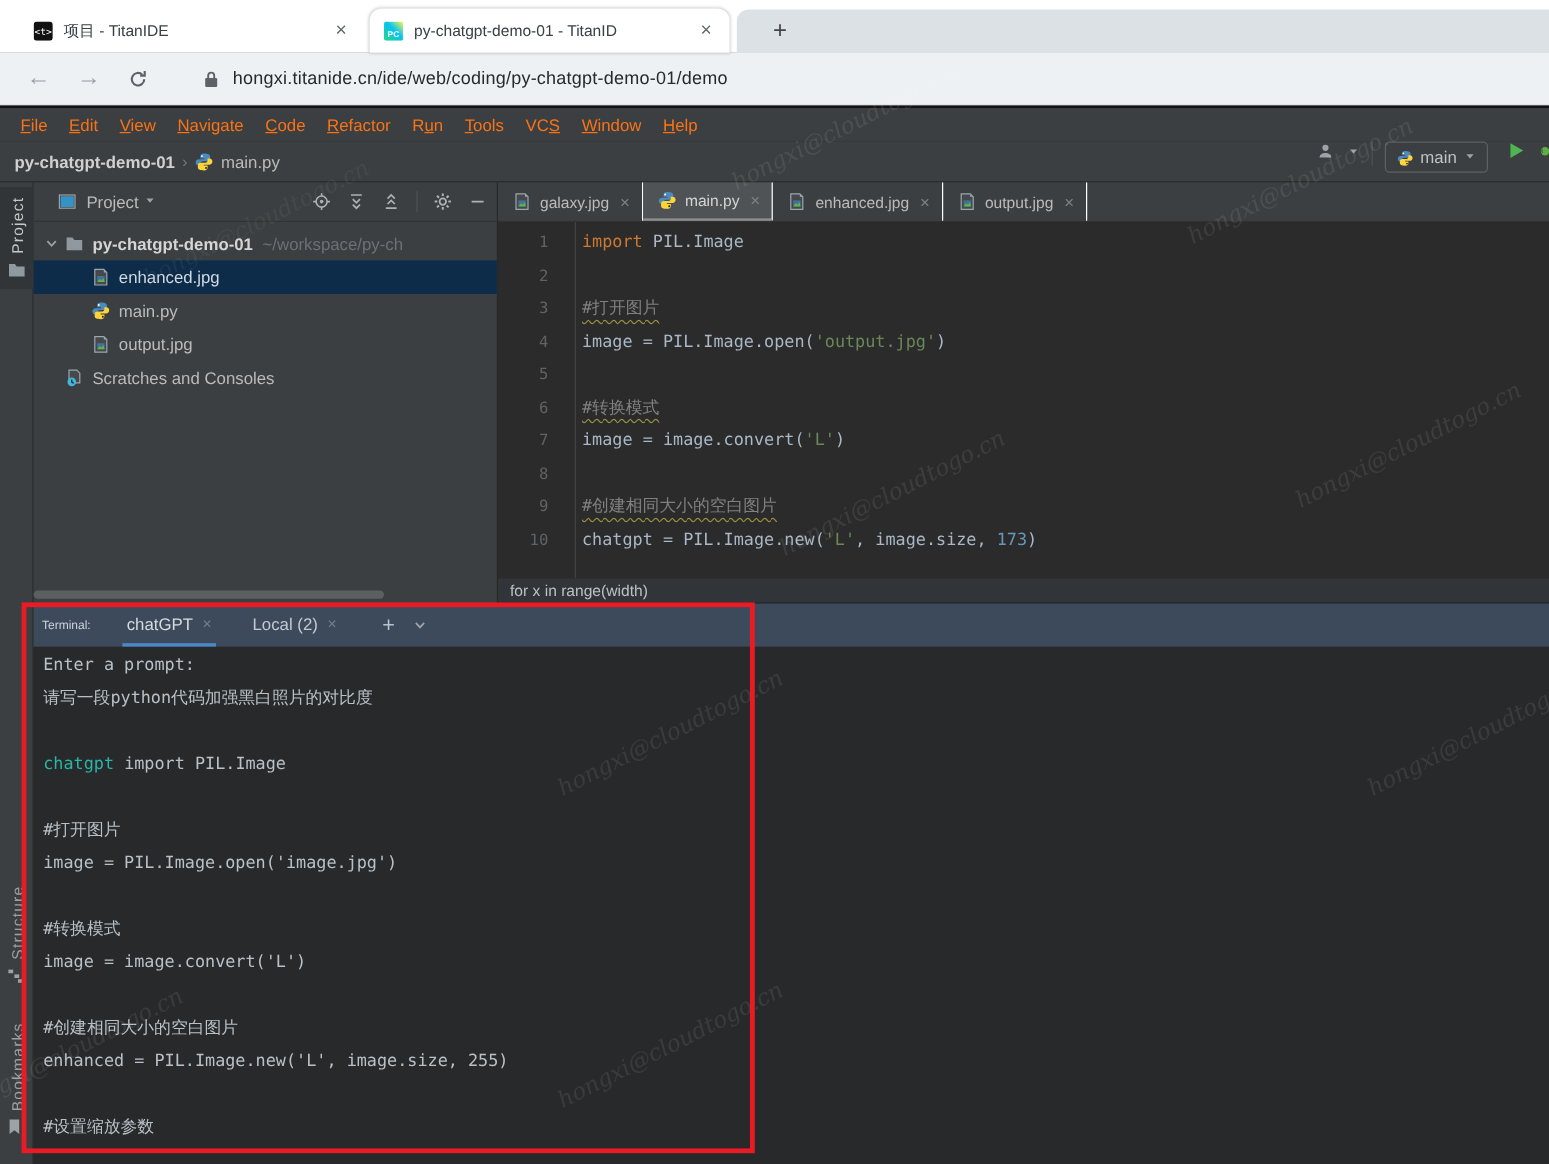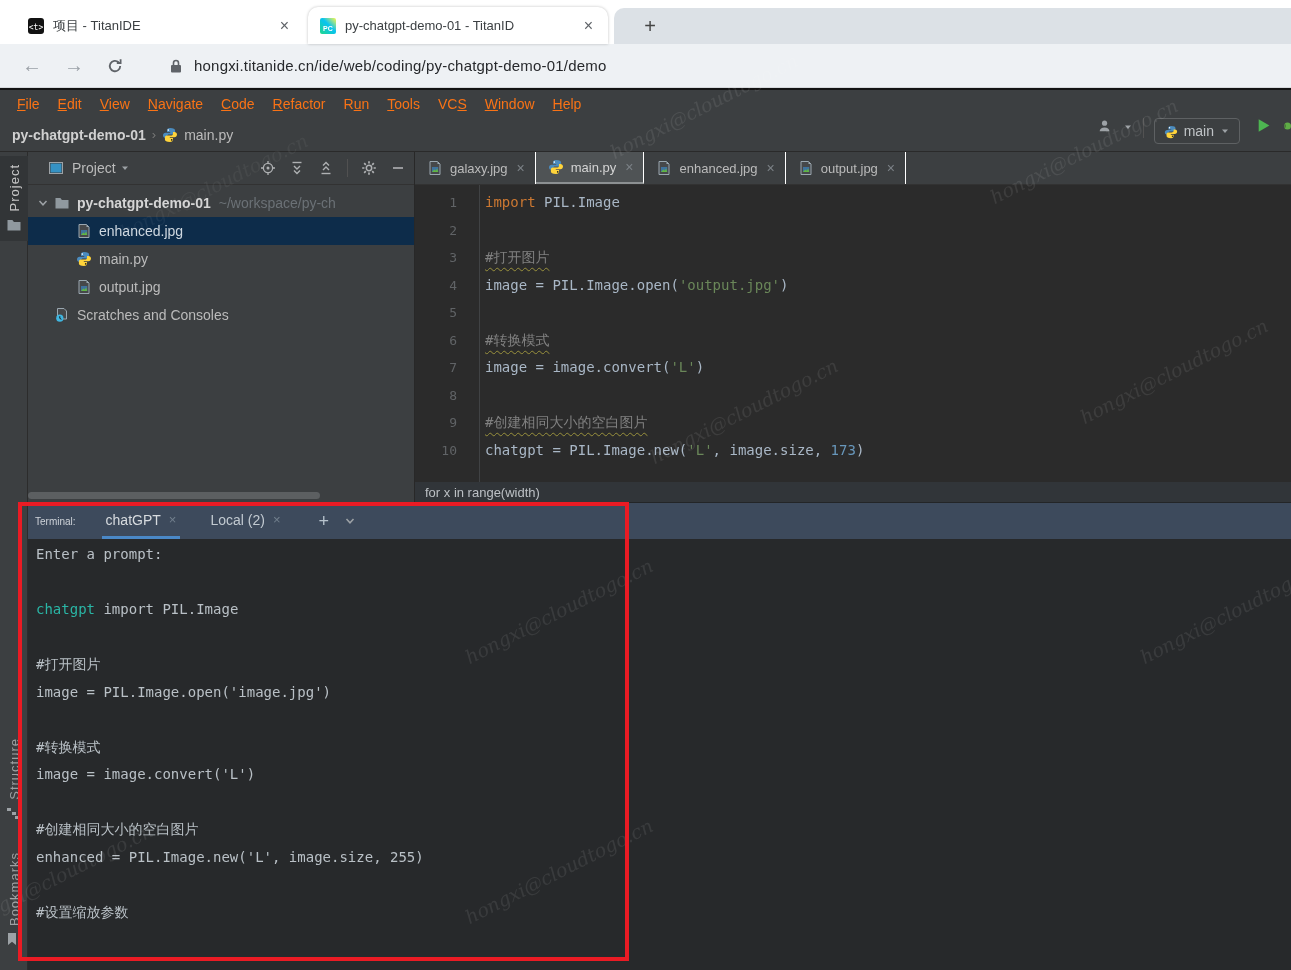--- a/index.html
+++ b/index.html
@@ -478,20 +478,21 @@
     <span class="term-act">+</span>
     <span id="term-caret" style="display: inline-flex;">
         <svg width="14" height="14" viewBox="0 0 14 14">
           <path d="M3.5 5l3.5 3.8L10.5 5" stroke="#9da2a6" fill="none" stroke-width="1.5"></path>
         </svg>
       </span>
   </div>
 
   <div class="term-body" id="term-body">
       <div class="tline"><span>Enter a prompt:</span></div>
+      <div class="tline"><span>请写一段python代码加强黑白照片的对比度</span></div>
       <div class="tline">&nbsp;</div>
       <div class="tline"><span class="tk-teal">chatgpt</span><span> import PIL.Image</span></div>
       <div class="tline">&nbsp;</div>
       <div class="tline"><span>#打开图片</span></div>
       <div class="tline"><span>image = PIL.Image.open('image.jpg')</span></div>
       <div class="tline">&nbsp;</div>
       <div class="tline"><span>#转换模式</span></div>
       <div class="tline"><span>image = image.convert('L')</span></div>
       <div class="tline">&nbsp;</div>
       <div class="tline"><span>#创建相同大小的空白图片</span></div>

